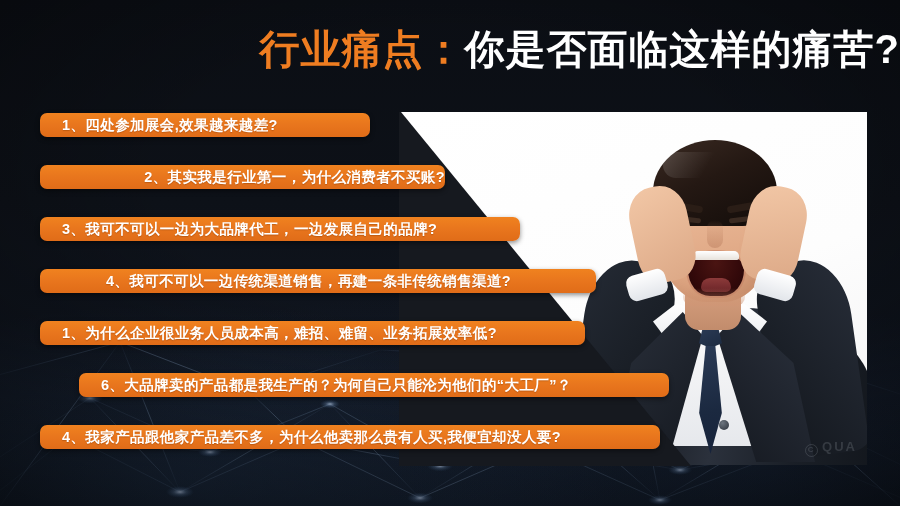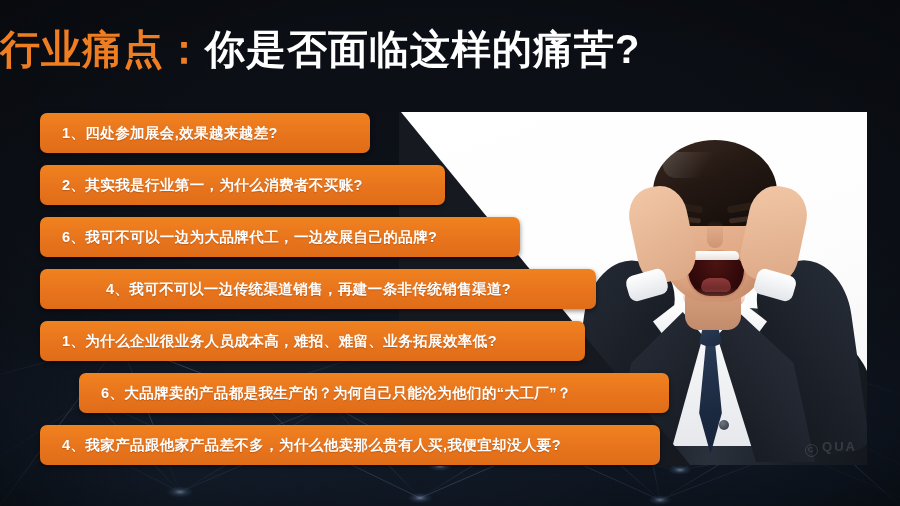--- a/index.html
+++ b/index.html
@@ -26,21 +26,21 @@
   .bg-net{position:absolute;inset:0;opacity:.85;}
   .bg-vignette{
     position:absolute;inset:0;
     background:radial-gradient(ellipse 90% 80% at 50% 35%, rgba(0,0,0,0) 35%, rgba(0,0,0,.55) 100%);
     pointer-events:none;
   }
 
   
   .title{
     position:absolute;left:0;right:0;top:26px;
-    text-align:left;
+    text-align:right;
     font-size:40px;font-weight:700;line-height:46px;
     letter-spacing:1px;
     white-space:nowrap;
   }
   .title .t-accent{color:#ef7d21;}
   .title .t-main{color:#ffffff;}
 
   
   .photo-panel{
     position:absolute;left:399px;top:112px;width:468px;height:353px;
@@ -212,21 +212,21 @@
   .m-btn{
     position:absolute;left:170px;top:300px;width:10px;height:10px;
     border-radius:50%;
     background:radial-gradient(circle at 35% 30%,#6d757f,#2c323b);
     box-shadow:0 0 3px rgba(255,255,255,.25);
   }
 
   
   .bars{position:absolute;left:0;top:0;width:900px;height:506px;}
   .bar{
-    position:absolute;left:40px;height:40px;
+    position:absolute;left:40px;height:24px;
     background:linear-gradient(180deg,#f0821f 0%,#e8751d 52%,#e06c18 100%);
     border-radius:7px;
     box-shadow:0 2px 5px rgba(0,0,0,.45);
     display:flex;align-items:center;
   }
   .bar-text{
     color:#ffffff;font-size:14.5px;font-weight:700;
     letter-spacing:.4px;white-space:nowrap;
     padding-left:22px;
     text-shadow:0 1px 1px rgba(120,50,0,.35);
@@ -344,25 +344,25 @@
       <span class="wm-c">C</span><span>QUA</span>
     </div>
   </div>
 
   <div class="panel-wedge"></div>
 
   <div class="bars">
     <div class="bar" style="top: 113px; width: 330px;">
       <span class="bar-text">1、四处参加展会,效果越来越差?</span>
     </div>
-    <div class="bar" style="top: 165px; width: 405px;">
+    <div class="bar" style="top: 165px; width: 405px; justify-content: flex-end;">
       <span class="bar-text">2、其实我是行业第一，为什么消费者不买账?</span>
     </div>
     <div class="bar" style="top: 217px; width: 480px;">
-      <span class="bar-text">6、我可不可以一边为大品牌代工，一边发展自己的品牌?</span>
+      <span class="bar-text">3、我可不可以一边为大品牌代工，一边发展自己的品牌?</span>
     </div>
     <div class="bar" style="top: 269px; width: 512px; padding-left: 44px;">
       <span class="bar-text">4、我可不可以一边传统渠道销售，再建一条非传统销售渠道?</span>
     </div>
     <div class="bar" style="top: 321px; width: 545px;">
       <span class="bar-text">1、为什么企业很业务人员成本高，难招、难留、业务拓展效率低?</span>
     </div>
     <div class="bar" style="top: 373px; width: 590px; margin-left: 39px;">
       <span class="bar-text">6、大品牌卖的产品都是我生产的？为何自己只能沦为他们的“大工厂”？</span>
     </div>

